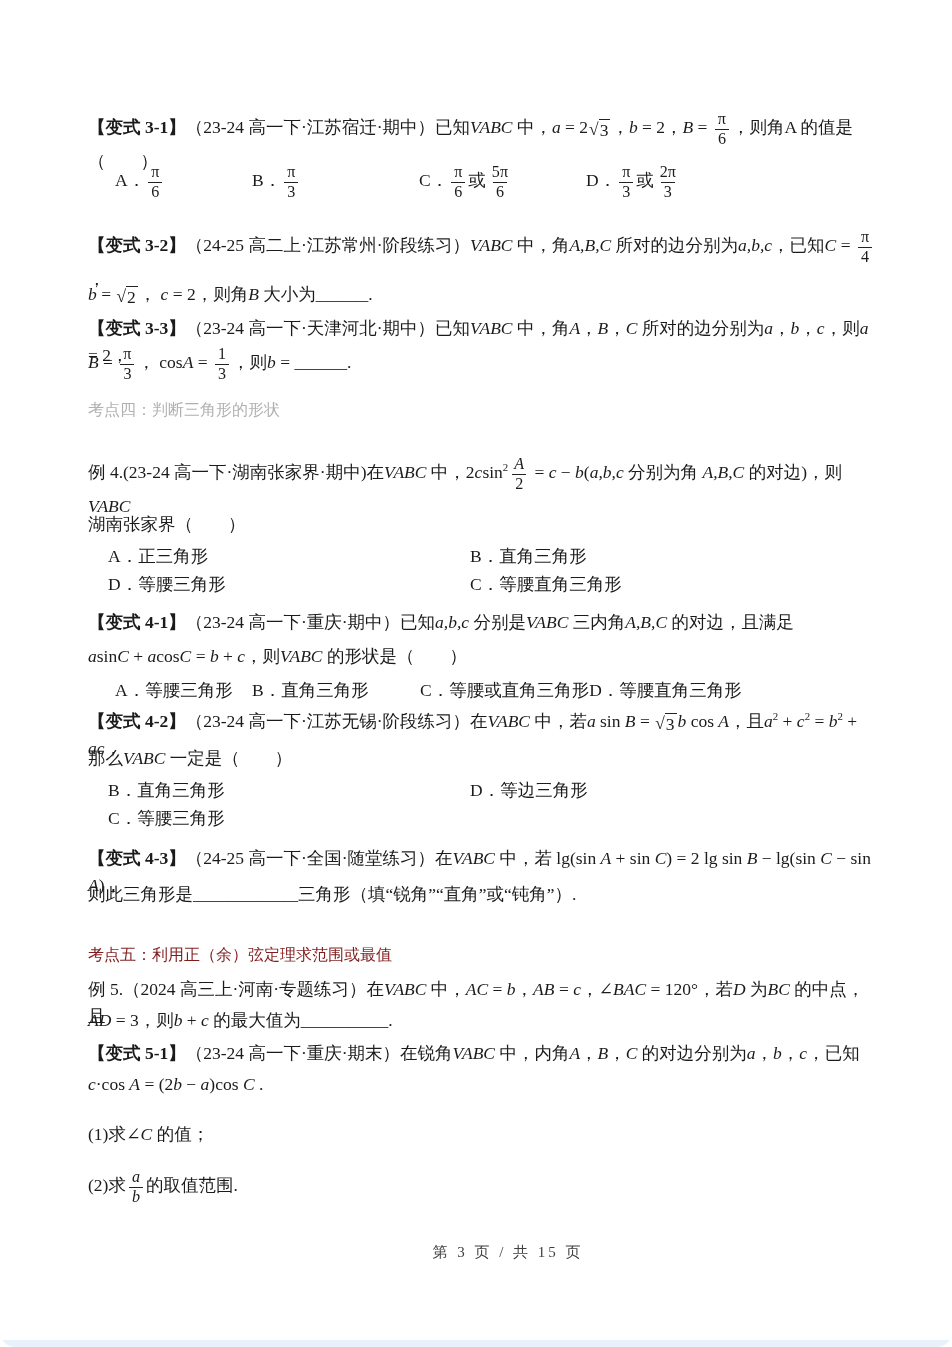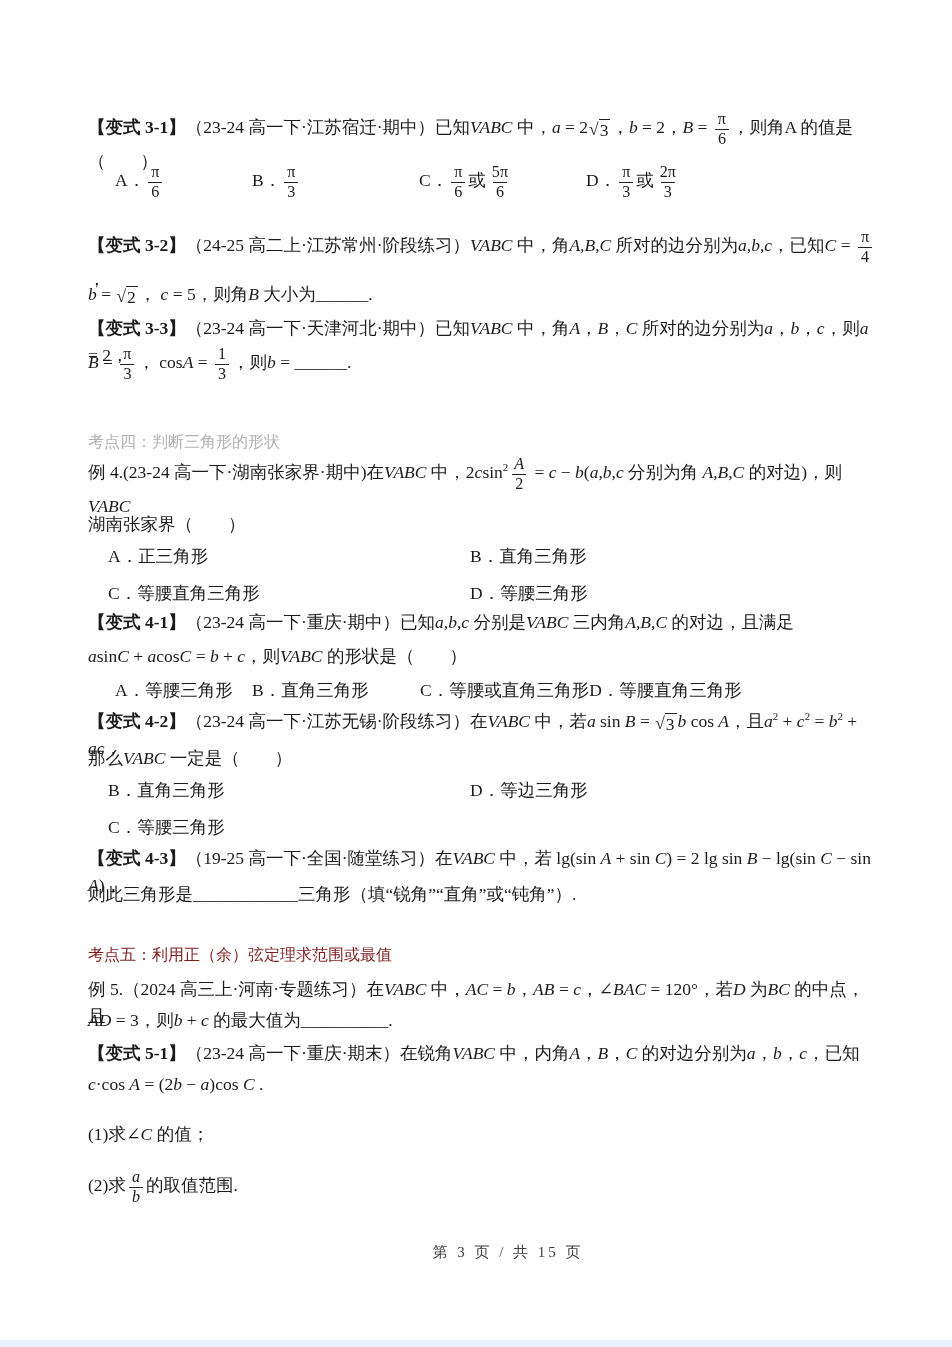--- a/index.html
+++ b/index.html
@@ -1,32 +1,32 @@
 <!DOCTYPE html>
 <html><head>
 <meta charset="utf-8">
 <style>
   html,body{margin:0;padding:0;background:#ffffff;}
   .sheet{position:relative;width:952px;height:1347px;background:#ffffff;overflow:hidden;
-         font-family:"Liberation Serif","DejaVu Serif",serif;color:#1b1b1b;font-size:17.5px;}
+         font-family:"Liberation Serif","DejaVu Serif",serif;color:#1b1b1b;font-size:17.5px;border-radius:15px;}
   .content{position:absolute;left:88px;top:0;width:788px;}
   .ln{position:absolute;left:0;width:788px;line-height:27px;white-space:normal;}
   .bold{font-weight:bold;}
   .mi{font-style:italic;}
   .sup{font-size:0.62em;vertical-align:super;line-height:1;}
   .frac{display:inline-flex;flex-direction:column;align-items:center;vertical-align:middle;
         margin:0 3px;line-height:1.15;}
   .fn{display:block;padding:0 3px;font-size:0.92em;}
   .fd{display:block;border-top:1px solid #222;padding:0 3px;font-size:0.92em;}
   .sqrt{display:inline-flex;align-items:flex-start;line-height:1.2;vertical-align:-2px;margin:0 1px;}
   .rad{line-height:1.15;}
   .radi{border-top:1px solid #222;padding:0 2px 0 1px;line-height:1.15;}
   .gray-h{color:#b1b1b1;font-size:16px;line-height:20px;}
   .optrow{display:flex;align-items:center;padding-left:27px;}
-  .optgrid{display:grid;grid-template-columns:362px auto;row-gap:13px;padding-left:20px;line-height:24px;}
+  .optgrid{display:grid;grid-template-columns:362px auto;row-gap:4px;padding-left:20px;line-height:24px;}
   .footer{position:absolute;left:0;top:1243px;width:952px;text-align:center;font-size:15px;
           letter-spacing:3px;color:#404040;padding-left:32px;}
   .bottombar{position:absolute;left:0;bottom:0;width:952px;height:7px;}
 </style>
 </head>
 <body>
 
 <div class="sheet">
   <div class="content">
 
@@ -62,43 +62,43 @@
           </span></div>
     </div>
 
     <div class="ln" style="top:228px"><span class="bold">【变式 3-2】</span><span>（24-25 高二上·江苏常州·阶段练习）</span><span class="mi">VABC</span><span> 中，角</span><span class="mi">A,B,C</span><span> 所对的边分别为</span><span class="mi">a,b,c</span><span>，已知</span><span class="mi">C</span><span> = </span><span class="frac">
           <span class="fn">π</span>
           <span class="fd">4</span>
         </span><span>，</span></div>
     <div class="ln" style="top:281px"><span class="mi">b</span><span> = </span><span class="sqrt">
           <span class="rad">√</span>
           <span class="radi">2</span>
-        </span><span>， </span><span class="mi">c</span><span> = 5，则角</span><span class="mi">B</span><span> 大小为______.</span></div>
+        </span><span>， </span><span class="mi">c</span><span> = 2，则角</span><span class="mi">B</span><span> 大小为______.</span></div>
 
     <div class="ln" style="top:315px"><span class="bold">【变式 3-3】</span><span>（23-24 高一下·天津河北·期中）已知</span><span class="mi">VABC</span><span> 中，角</span><span class="mi">A</span><span>，</span><span class="mi">B</span><span>，</span><span class="mi">C</span><span> 所对的边分别为</span><span class="mi">a</span><span>，</span><span class="mi">b</span><span>，</span><span class="mi">c</span><span>，则</span><span class="mi">a</span><span> = 2，</span></div>
     <div class="ln" style="top:345px"><span class="mi">B</span><span> = </span><span class="frac">
           <span class="fn">π</span>
           <span class="fd">3</span>
         </span><span>， cos</span><span class="mi">A</span><span> = </span><span class="frac">
           <span class="fn">1</span>
           <span class="fd">3</span>
         </span><span>，则</span><span class="mi">b</span><span> = ______.</span></div>
 
-    <div class="ln gray-h" style="top: 432px; color: rgb(177, 177, 177);">考点四：判断三角形的形状</div>
+    <div class="ln gray-h" style="top: 400px; color: rgb(177, 177, 177);">考点四：判断三角形的形状</div>
 
     <div class="ln" style="top:455px"><span>例 4.(23-24 高一下·湖南张家界·期中)在</span><span class="mi">VABC</span><span> 中，2</span><span class="mi">c</span><span>sin</span><span class="sup">2</span><span class="frac">
           <span class="fn mi">A</span>
           <span class="fd">2</span>
         </span><span> = </span><span class="mi">c</span><span> − </span><span class="mi">b</span><span>(</span><span class="mi">a,b,c</span><span> 分别为角 </span><span class="mi">A,B,C</span><span> 的对边)，则</span><span class="mi">VABC</span></div>
     <div class="ln" style="top:511px"><span>湖南张家界（　　）</span></div>
     <div class="ln optgrid" style="top:544px">
       <div>A．正三角形</div>
       <div>B．直角三角形</div>
+      <div>D．等腰三角形</div>
       <div>C．等腰直角三角形</div>
-      <div>D．等腰三角形</div>
     </div>
 
     <div class="ln" style="top:609px"><span class="bold">【变式 4-1】</span><span>（23-24 高一下·重庆·期中）已知</span><span class="mi">a,b,c</span><span> 分别是</span><span class="mi">VABC</span><span> 三内角</span><span class="mi">A,B,C</span><span> 的对边，且满足</span></div>
     <div class="ln" style="top:643px"><span class="mi">a</span><span>sin</span><span class="mi">C</span><span> + </span><span class="mi">a</span><span>cos</span><span class="mi">C</span><span> = </span><span class="mi">b</span><span> + </span><span class="mi">c</span><span>，则</span><span class="mi">VABC</span><span> 的形状是（　　）</span></div>
     <div class="ln optrow" style="top:677px">
       <div style="width:137px">A．等腰三角形</div>
       <div style="width:168px">B．直角三角形</div>
       <div>C．等腰或直角三角形</div>
       <div style="">D．等腰直角三角形</div>
     </div>
@@ -107,21 +107,21 @@
           <span class="rad">√</span>
           <span class="radi">3</span>
         </span><span class="mi">b</span><span> cos </span><span class="mi">A</span><span>，且</span><span class="mi">a</span><span class="sup">2</span><span> + </span><span class="mi">c</span><span class="sup">2</span><span> = </span><span class="mi">b</span><span class="sup">2</span><span> + </span><span class="mi">ac</span><span>，</span></div>
     <div class="ln" style="top:745px"><span>那么</span><span class="mi">VABC</span><span> 一定是（　　）</span></div>
     <div class="ln optgrid" style="top:778px">
       <div>B．直角三角形</div>
       <div>D．等边三角形</div>
       <div>C．等腰三角形</div>
     </div>
 
-    <div class="ln" style="top:845px"><span class="bold">【变式 4-3】</span><span>（19-25 高一下·全国·随堂练习）在</span><span class="mi">VABC</span><span> 中，若 lg(sin </span><span class="mi">A</span><span> + sin </span><span class="mi">C</span><span>) = 2 lg sin </span><span class="mi">B</span><span> − lg(sin </span><span class="mi">C</span><span> − sin </span><span class="mi">A</span><span>)，</span></div>
+    <div class="ln" style="top:845px"><span class="bold">【变式 4-3】</span><span>（24-25 高一下·全国·随堂练习）在</span><span class="mi">VABC</span><span> 中，若 lg(sin </span><span class="mi">A</span><span> + sin </span><span class="mi">C</span><span>) = 2 lg sin </span><span class="mi">B</span><span> − lg(sin </span><span class="mi">C</span><span> − sin </span><span class="mi">A</span><span>)，</span></div>
     <div class="ln" style="top:881px"><span>则此三角形是____________三角形（填“锐角”“直角”或“钝角”）.</span></div>
 
     <div class="ln gray-h" style="top: 945px; color: #7f1d1d;">考点五：利用正（余）弦定理求范围或最值</div>
 
     <div class="ln" style="top:976px"><span>例 5.（2024 高三上·河南·专题练习）在</span><span class="mi">VABC</span><span> 中，</span><span class="mi">AC</span><span> = </span><span class="mi">b</span><span>，</span><span class="mi">AB</span><span> = </span><span class="mi">c</span><span>，∠</span><span class="mi">BAC</span><span> = 120°，若</span><span class="mi">D</span><span> 为</span><span class="mi">BC</span><span> 的中点，且</span></div>
     <div class="ln" style="top:1007px"><span class="mi">AD</span><span> = 3，则</span><span class="mi">b</span><span> + </span><span class="mi">c</span><span> 的最大值为__________.</span></div>
 
     <div class="ln" style="top:1040px"><span class="bold">【变式 5-1】</span><span>（23-24 高一下·重庆·期末）在锐角</span><span class="mi">VABC</span><span> 中，内角</span><span class="mi">A</span><span>，</span><span class="mi">B</span><span>，</span><span class="mi">C</span><span> 的对边分别为</span><span class="mi">a</span><span>，</span><span class="mi">b</span><span>，</span><span class="mi">c</span><span>，已知</span></div>
     <div class="ln" style="top:1071px"><span class="mi">c</span><span>·cos </span><span class="mi">A</span><span> = (2</span><span class="mi">b</span><span> − </span><span class="mi">a</span><span>)cos </span><span class="mi">C</span><span> .</span></div>
     <div class="ln" style="top:1121px"><span>(1)求∠</span><span class="mi">C</span><span> 的值；</span></div>

